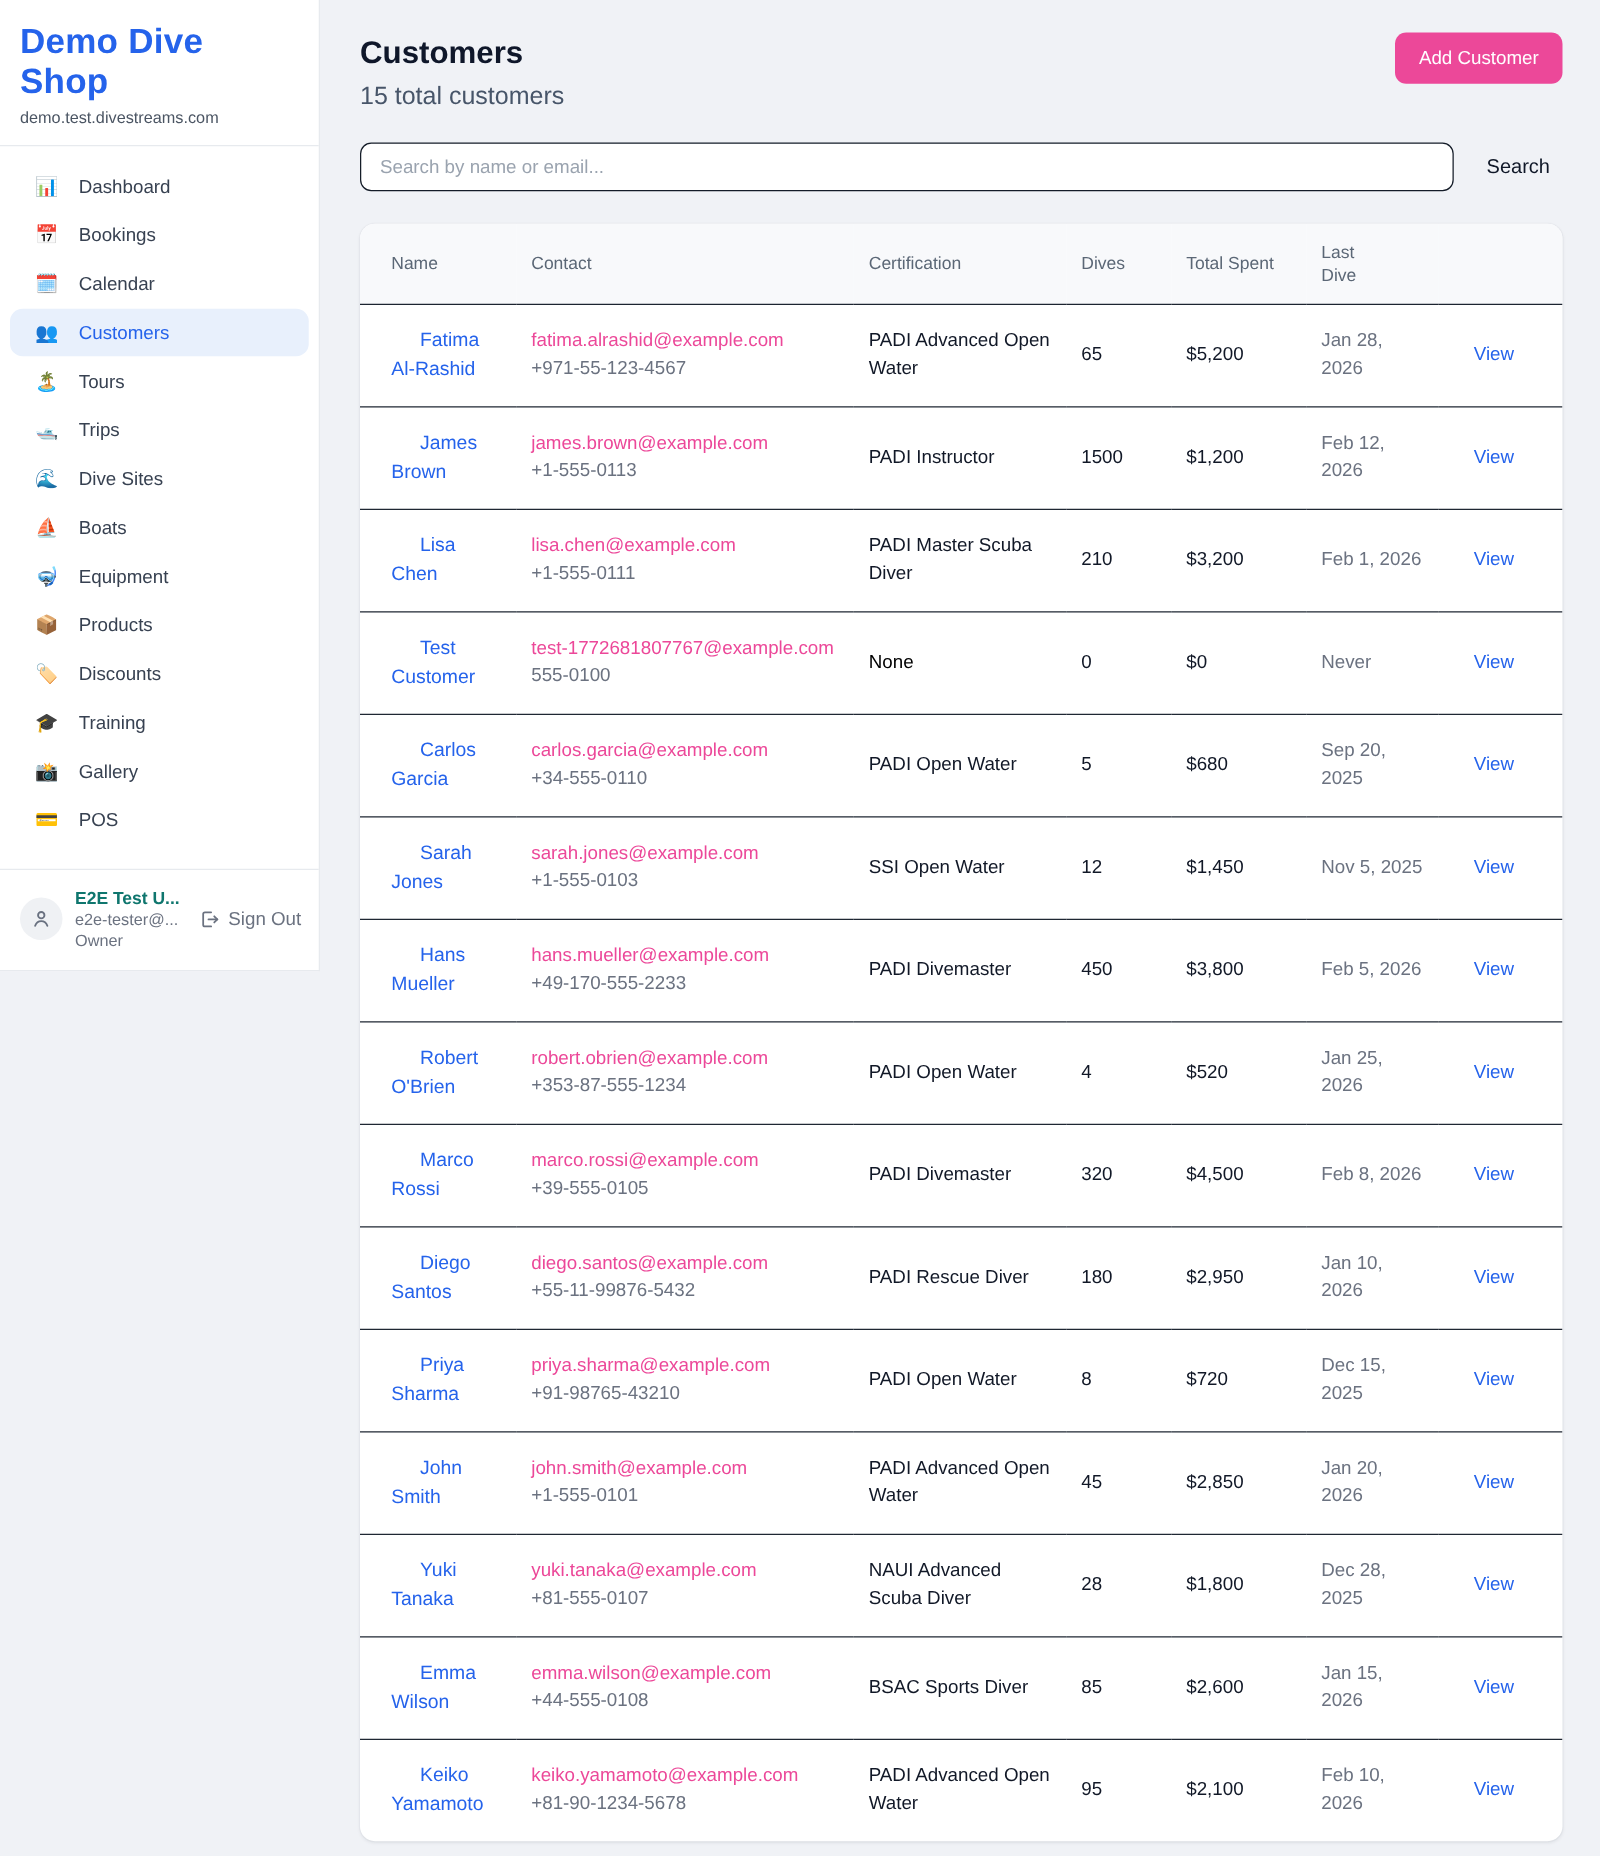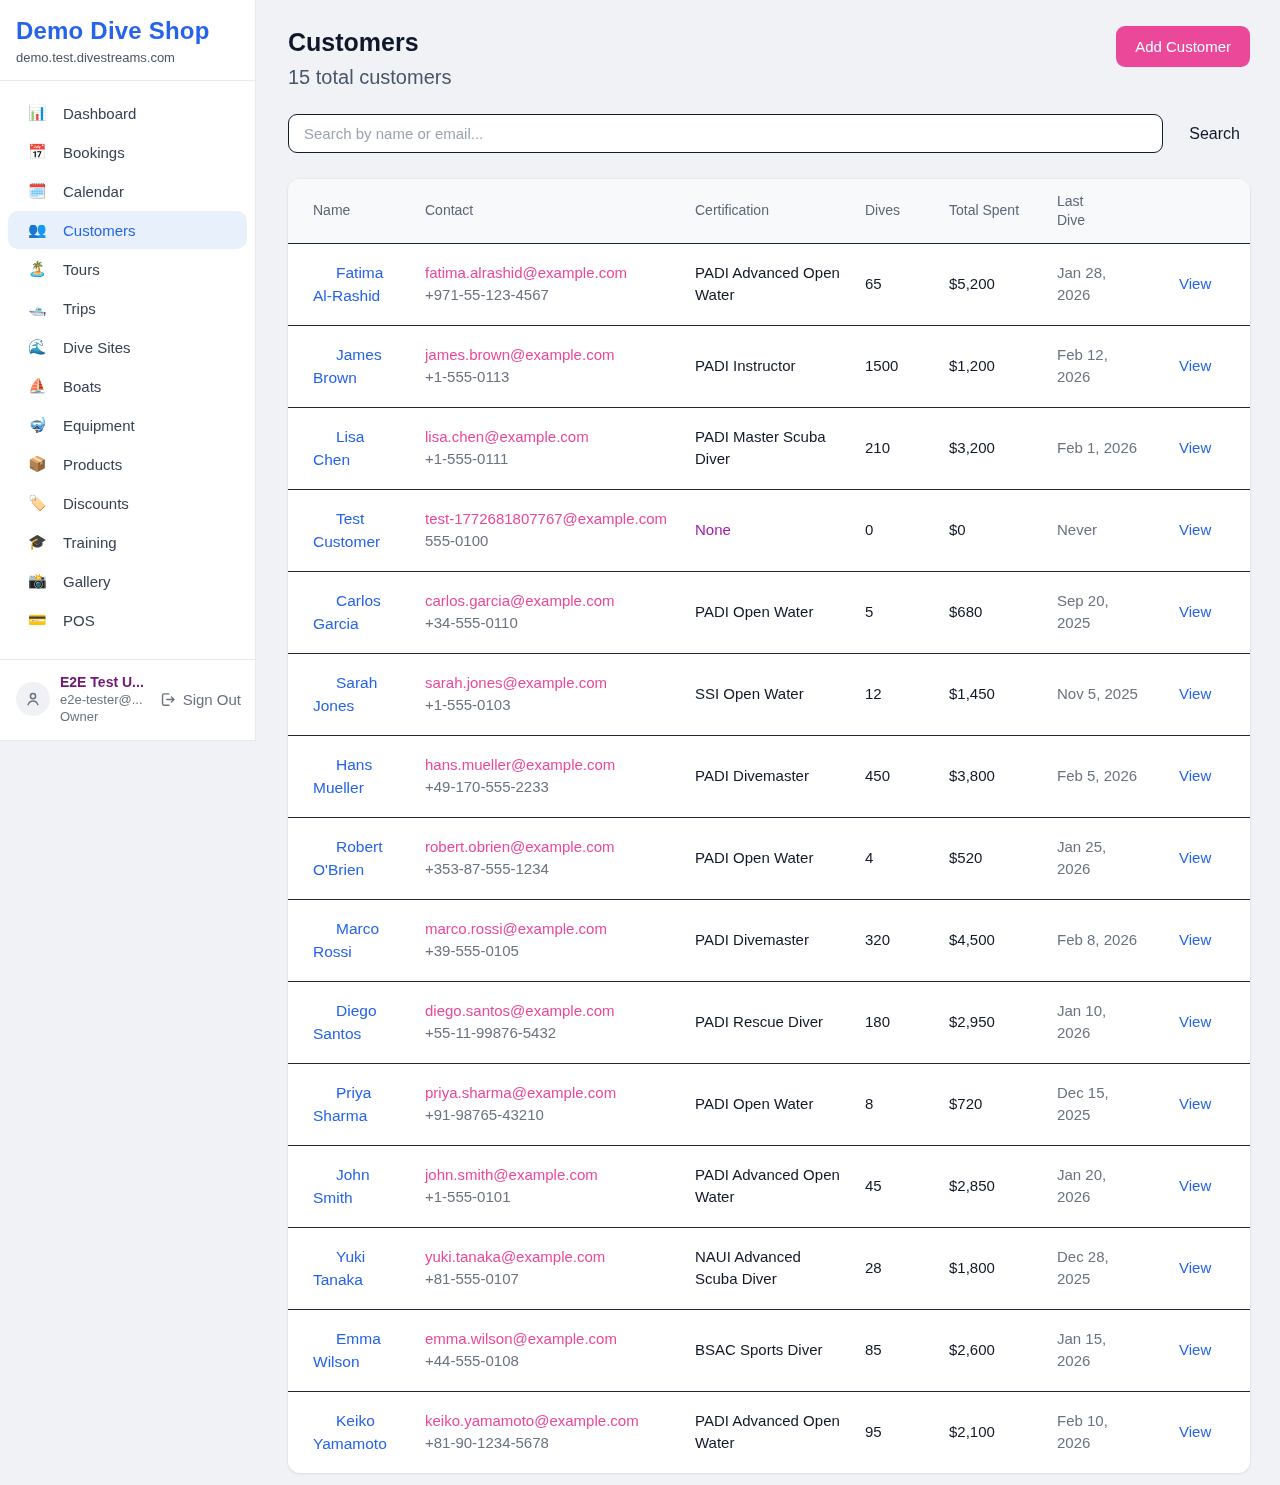--- a/index.html
+++ b/index.html
@@ -15,21 +15,21 @@
 
   
   .sidebar {
     width:256px; flex:0 0 256px;
     background:#ffffff;
     border-right:1px solid #e7eaee;
     border-bottom:1px solid #e7eaee;
     display:flex; flex-direction:column;
   }
   .brand { padding:17px 16px 15px; border-bottom:1px solid #e7eaee; }
-  .brand-title { color:#2563eb; font-size:24px; font-weight:bold; letter-spacing:.2px; cursor:pointer; }
+  .brand-title { color:#2563eb; font-size:28px; font-weight:bold; letter-spacing:.2px; cursor:pointer; }
   .brand-sub { color:#4b5563; font-size:13px; margin-top:5px; }
   .nav { padding:13px 8px 10px; }
   .nav-item {
     display:flex; align-items:center; gap:15px;
     padding:10px 12px 10px 20px; margin-bottom:1px;
     font-size:15px; color:#374151;
     border-radius:10px; cursor:pointer;
   }
   .nav-item.active { background:#e8f0fc; color:#2563eb; }
   .nav-icon { width:20px; text-align:center; font-size:15px; flex:0 0 20px; }
@@ -38,21 +38,21 @@
     margin-top:9px;
     padding:13px 14px 14px 16px;
     display:flex; align-items:center; gap:10px;
   }
   .avatar {
     width:34px; height:34px; border-radius:50%;
     background:#eff1f4; flex:0 0 34px;
     display:flex; align-items:center; justify-content:center;
   }
   .user-meta { font-size:13px; color:#6b7280; line-height:1.3; min-width:0; }
-  .user-name { font-weight:bold; color:#701a75; font-size:14px; margin-bottom:1px; }
+  .user-name { font-weight:bold; color:#0f766e; font-size:14px; margin-bottom:1px; }
   .signout {
     margin-left:auto; display:flex; align-items:center; gap:7px;
     background:none; border:none; color:#6b7280; font-size:15px;
     font-family:inherit; cursor:pointer; white-space:nowrap; padding:0;
   }
 
   
   .main { flex:1; padding:26px 30px 30px 32px; }
   .page-head { display:flex; justify-content:space-between; align-items:flex-start; }
   .page-title { font-size:25px; font-weight:bold; color:#0f172a; margin:2px 0 0; }
@@ -102,21 +102,21 @@
   tbody td {
     padding:17px 12px; vertical-align:middle;
     border-bottom:1px solid #1f2733;
     font-size:15px; line-height:1.5; color:#111827;
   }
   tbody tr:last-child td { border-bottom:none; }
   td.cell-name { padding-left:25px; }
   .cust-link { color:#2563eb; text-decoration:none; font-weight:500; font-size:15.5px; cursor:pointer;margin-left:23px; }
   .email { color:#ec4899; }
   .phone { color:#6b7280; }
-  .cert-none { color:#a21caf; }
+  .cert-none { color:#000000; }
   .cell-last { color:#6b7280; }
   .view-link { color:#2563eb; text-decoration:none; cursor:pointer;margin-left:16px; }
 </style>
 </head>
 <body>
 
 <div class="app">
 
   <aside class="sidebar">
     <div class="brand">

